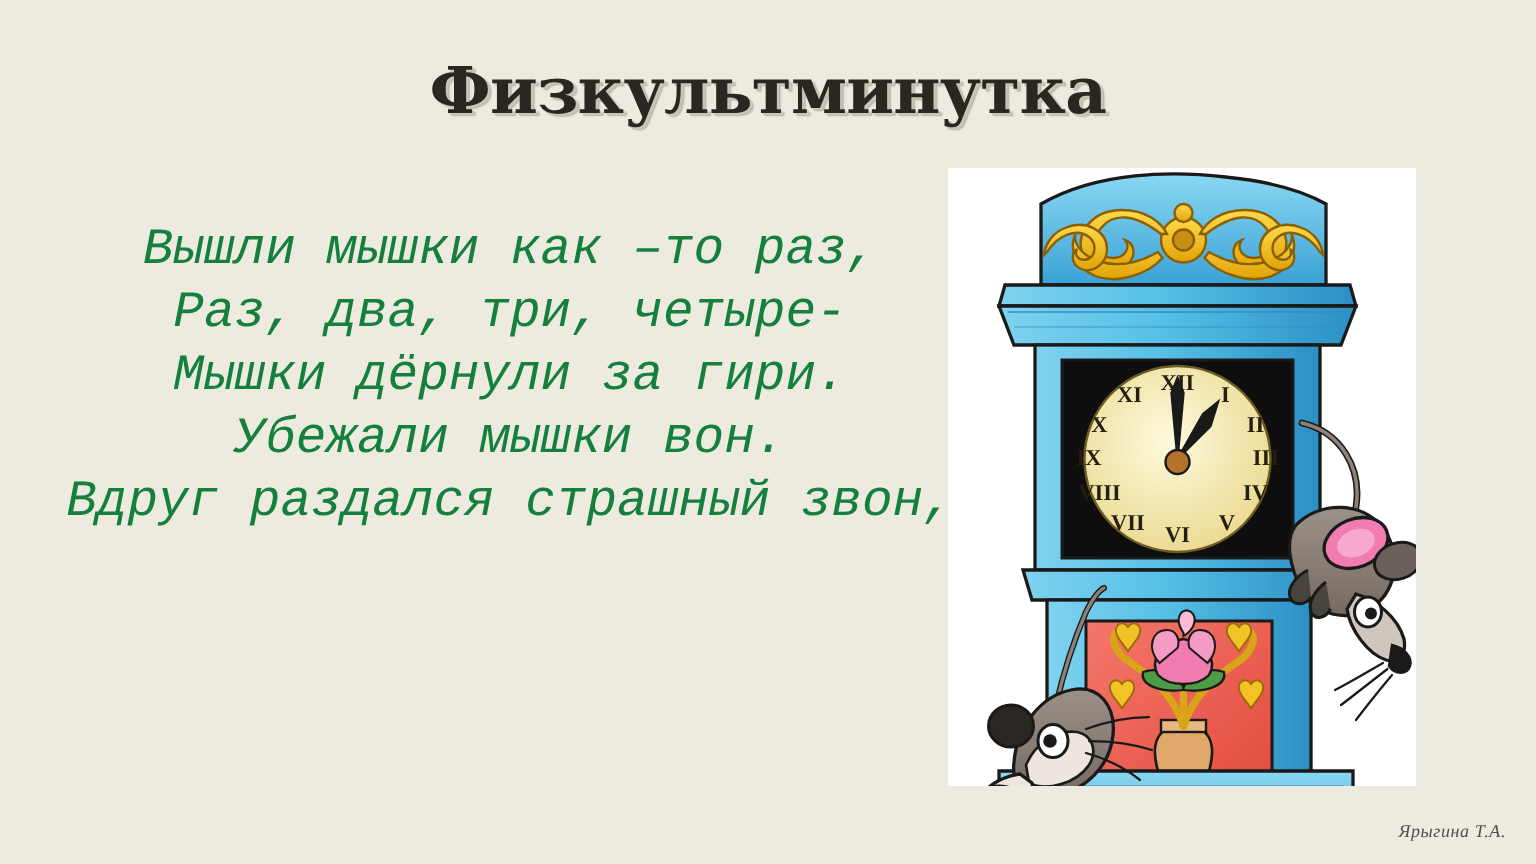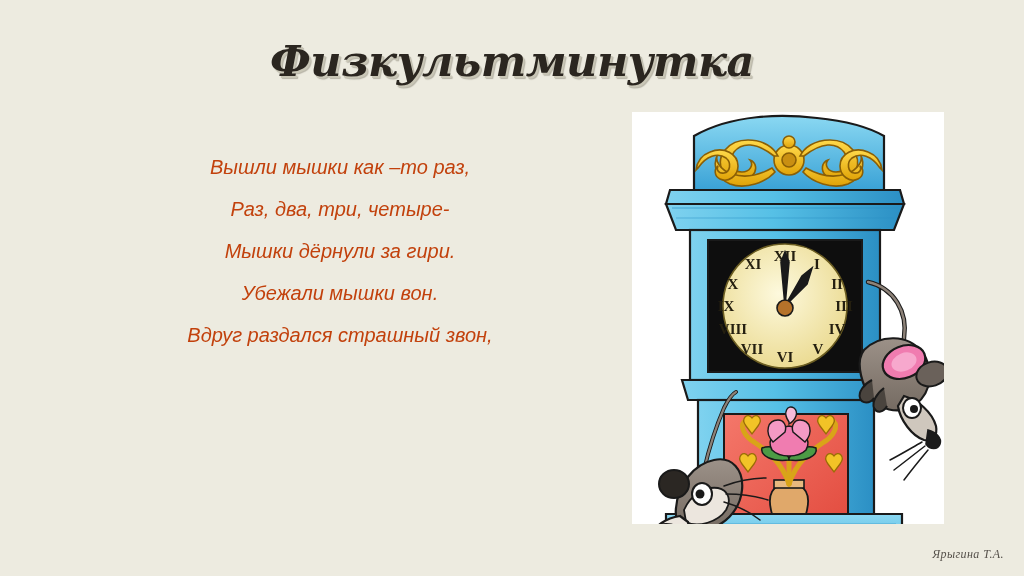--- a/index.html
+++ b/index.html
@@ -22,45 +22,44 @@
   }
 
   
   .title {
     position: absolute;
     left: 0;
     top: 36px;
     width: 1024px;
     text-align: center;
     font-family: "DejaVu Serif", "Liberation Serif", serif;
-    font-style: italic;
     font-weight: bold;
     font-size: 43px;
     letter-spacing: -0.5px;
     color: #2b2620;
     text-shadow:
       1.5px 1.5px 0 #c9c6b6,
       2.5px 2.5px 1px rgba(120,115,100,0.45);
     white-space: nowrap;
   }
 
   
   .poem {
     position: absolute;
     left: 40px;
     top: 146px;
     width: 600px;
     text-align: center;
   }
   .poem-line {
-    font-family: Liberation Sans, sans-serif;
+    font-family: Liberation Mono, monospace;
     font-style: italic;
-    font-size: 20px;
+    font-size: 34px;
     line-height: 42px;
-    color: #c2410c;
+    color: #15803d;
     white-space: nowrap;
   }
 
   
   .signature {
     position: absolute;
     right: 20px;
     bottom: 14px;
     font-family: "Liberation Serif", "DejaVu Serif", serif;
     font-style: italic;

